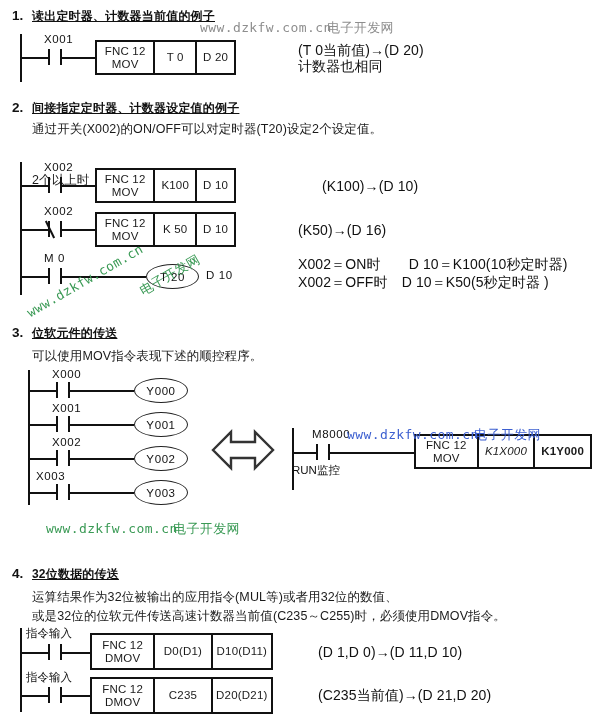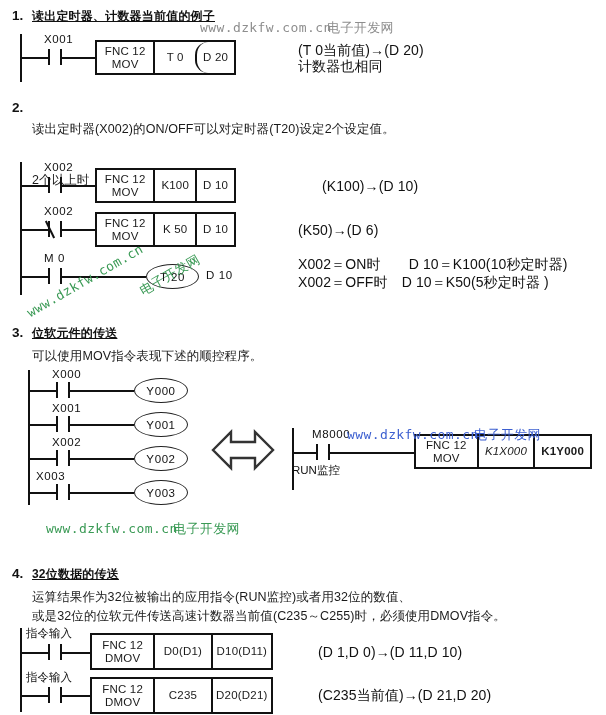--- a/index.html
+++ b/index.html
@@ -147,29 +147,30 @@
     </div>
   <div class="wire" style="left:62px;top:57px;width:33px;"></div>
   <div class="fncbox" style="left:95px;top:40px;width:141px;height:35px;">
     <div class="cell" style="width:58px;">
       <span>FNC 12</span>
       <span>MOV</span>
     </div>
     <div class="cell" style="width:43px;">
         <span>T 0</span>
       </div>
-    <div class="cell" style="width:40px;border-radius:13px;">
+    <div class="cell" style="width:40px;">
         <span>D 20</span>
       </div>
   </div>
   <div class="ann" style="left:298px;top:42px;">(T 0当前值)→(D 20)</div>
   <div class="ann" style="left:298px;top:58px;">计数器也相同</div>
 
   <div class="sec-num" style="left:12px;top:100px;">2.</div>
-  <div class="prose" style="left:32px;top:121px;">读出定时器(X002)的ON/OFF可以对定时器(T20)设定2个设定值。</div>
+  <div class="sec-title" style="left:32px;top:100px;">间接指定定时器、计数器设定值的例子</div>
+  <div class="prose" style="left:32px;top:121px;">通过开关(X002)的ON/OFF可以对定时器(T20)设定2个设定值。</div>
   <div class="prose" style="left:32px;top:140px;margin-top:32px;">2个以上时，需要使用多个开关。</div>
 
   <div class="rail" style="left:20px;top:162px;height:133px;"></div>
 
   <div class="devlabel" style="left:44px;top:161px;">X002</div>
   <div class="wire" style="left:20px;top:185px;width:28px;"></div>
   <div class="contact" style="left:48px;top:177px;">
       <i class="l"></i>
       <i class="r"></i>
     </div>
@@ -200,21 +201,21 @@
       <span>FNC 12</span>
       <span>MOV</span>
     </div>
     <div class="cell" style="width:43px;">
         <span>K 50</span>
       </div>
     <div class="cell" style="width:40px;">
         <span>D 10</span>
       </div>
   </div>
-  <div class="ann" style="left:298px;top:222px;">(K50)→(D 6)</div>
+  <div class="ann" style="left:298px;top:222px;">(K50)→(D 16)</div>
 
   <div class="devlabel" style="left:44px;top:252px;">M 0</div>
   <div class="wire" style="left:20px;top:276px;width:28px;"></div>
   <div class="contact" style="left:48px;top:268px;">
       <i class="l"></i>
       <i class="r"></i>
     </div>
   <div class="wire" style="left:62px;top:276px;width:84px;"></div>
   <div class="coil" style="left:146px;top:264px;width:53px;height:25px;">T 20</div>
   <div class="devlabel" style="left:206px;top:269px;">D 10</div>
@@ -296,21 +297,21 @@
   </div>
 
   <div class="wm wm-blue" style="left:347px;top:427px;">www.dzkfw.com.cn</div>
   <div class="wm wm-blue wm-cn" style="left:474px;top:426px;">电子开发网</div>
 
   <div class="wm wm-green" style="left:46px;top:521px;">www.dzkfw.com.cn</div>
   <div class="wm wm-green wm-cn" style="left:173px;top:520px;">电子开发网</div>
 
   <div class="sec-num" style="left:12px;top:566px;">4.</div>
   <div class="sec-title" style="left:32px;top:566px;">32位数据的传送</div>
-  <div class="prose" style="left:32px;top:589px;">运算结果作为32位被输出的应用指令(RUN监控)或者用32位的数值、</div>
+  <div class="prose" style="left:32px;top:589px;">运算结果作为32位被输出的应用指令(MUL等)或者用32位的数值、</div>
   <div class="prose" style="left:32px;top:608px;">或是32位的位软元件传送高速计数器当前值(C235～C255)时，必须使用DMOV指令。</div>
 
   <div class="rail" style="left:20px;top:628px;height:84px;"></div>
 
   <div class="cnlabel" style="left:26px;top:626px;">指令输入</div>
   <div class="wire" style="left:20px;top:652px;width:28px;"></div>
   <div class="contact" style="left:48px;top:644px;">
       <i class="l"></i>
       <i class="r"></i>
     </div>

